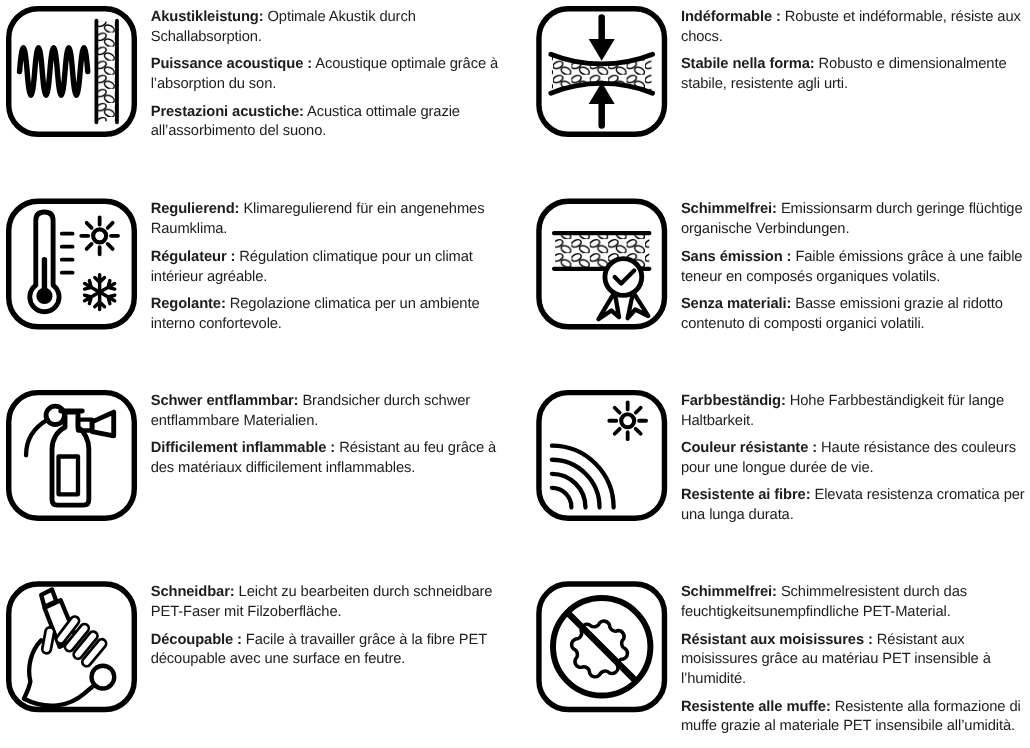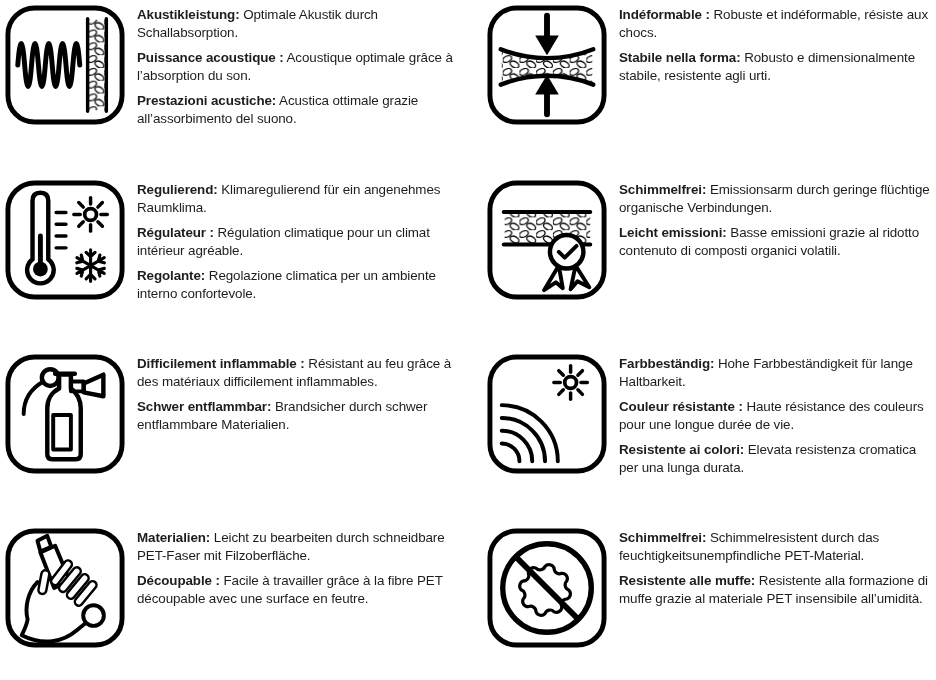--- a/index.html
+++ b/index.html
@@ -146,40 +146,41 @@
           <rect x="19" y="35" width="87" height="30" fill="url(#f4)"></rect>
           <path class="s" stroke-width="4" d="M18,33.5 H106 M18,66.5 H106"></path>
           <path class="s" stroke-width="4" fill="#fff" d="M74,88 L59,113 L71,105 L78,111 Z"></path>
           <path class="s" stroke-width="4" fill="#fff" d="M91,88 L105,110 L93,104 L86,112 Z"></path>
           <circle cx="82" cy="74" r="17" fill="#fff" stroke="#000" stroke-width="4.5"></circle>
           <path class="s" stroke-width="4" d="M74,74 L80,80 L92,68"></path>
         </svg>
       </div>
       <div class="texts">
         <p><b>Schimmelfrei:</b> <span>Emissionsarm durch geringe flüchtige organische Verbindungen.</span></p>
-        <p><b>Leicht emissioni:</b> <span>Basse emissioni grazie al ridotto contenuto di composti organici volatili.</span></p>
+        <p><b>Sans émission :</b> <span>Faible émissions grâce à une faible teneur en composés organiques volatils.</span></p>
+        <p><b>Senza materiali:</b> <span>Basse emissioni grazie al ridotto contenuto di composti organici volatili.</span></p>
       </div>
     </div>
 
     <div class="tile">
       <div class="icon-box">
         <svg viewBox="0 0 124 124" width="122" height="122">
           <rect class="frame" x="4" y="4" width="116" height="116" rx="27"></rect>
           <circle cx="47" cy="25" r="8.5" class="s" stroke-width="4.5"></circle>
           <path class="s" stroke-width="4" d="M40,29 C26,37 20,49 20,62"></path>
           <path class="s" stroke-width="4.5" fill="#fff" d="M56,22 L56,36 C48,40 44,48 44,56 L44,103 Q44,108 49,108 L73,108 Q78,108 78,103 L78,56 C78,48 74,40 68,36 L68,22 Z"></path>
           <path class="s" stroke-width="4.5" d="M52,21 H72"></path>
           <rect x="50" y="63" width="18" height="35" class="s" stroke-width="4"></rect>
           <rect x="68" y="29" width="13" height="10" class="s" stroke-width="4" fill="#fff"></rect>
           <path class="s" stroke-width="4.5" fill="#fff" d="M81,31 L101,22 L101,44 L81,40 Z"></path>
         </svg>
       </div>
       <div class="texts">
+        <p><b>Schwer entflammbar:</b> <span>Brandsicher durch schwer entflammbare Materialien.</span></p>
         <p><b>Difficilement inflammable :</b> <span>Résistant au feu grâce à des matériaux difficilement inflammables.</span></p>
-        <p><b>Schwer entflammbar:</b> <span>Brandsicher durch schwer entflammbare Materialien.</span></p>
       </div>
     </div>
 
     <div class="tile">
       <div class="icon-box">
         <svg viewBox="0 0 124 124" width="122" height="122">
           <rect class="frame" x="4" y="4" width="116" height="116" rx="27"></rect>
           <g transform="translate(86,30)">
             <circle r="6" class="s" stroke-width="3.8"></circle>
             <g class="s" stroke-width="3.5">
@@ -192,21 +193,21 @@
               <line y1="-10.5" y2="-17" transform="rotate(270)"></line>
               <line y1="-10.5" y2="-17" transform="rotate(315)"></line>
             </g>
           </g>
           <path class="s" stroke-width="4" d="M16,53 A57,57 0 0 1 73,110 M16,66 A44,44 0 0 1 60,110 M16,79 A31,31 0 0 1 47,110 M16,92 A18,18 0 0 1 34,110"></path>
         </svg>
       </div>
       <div class="texts">
         <p><b>Farbbeständig:</b> <span>Hohe Farbbeständigkeit für lange Haltbarkeit.</span></p>
         <p><b>Couleur résistante :</b> <span>Haute résistance des couleurs pour une longue durée de vie.</span></p>
-        <p><b>Resistente ai colori:</b> <span>Elevata resistenza cromatica per una lunga durata.</span></p>
+        <p><b>Resistente ai fibre:</b> <span>Elevata resistenza cromatica per una lunga durata.</span></p>
       </div>
     </div>
 
     <div class="tile">
       <div class="icon-box">
         <svg viewBox="0 0 124 124" width="122" height="122">
           <rect class="frame" x="4" y="4" width="116" height="116" rx="27"></rect>
           <path class="s" stroke-width="4" d="M34,56 C24,66 21,82 24,94 C23,100 20,106 18,110 C40,121 60,117 74,105 C80,100 85,96 89,93"></path>
           <path class="s" stroke-width="4" fill="#fff" d="M37,26 L52,19 L67,55 L51,62 Z"></path>
           <path class="s" stroke-width="4" fill="#fff" d="M34,14 L44,9 L48,20 L37,25 Z"></path>
@@ -217,21 +218,21 @@
           <path class="capb" d="M60,62 L74,45"></path>
             <path class="capw" d="M60,62 L74,45"></path>
           <path class="capb" d="M68,69 L82,52"></path>
             <path class="capw" d="M68,69 L82,52"></path>
           <path class="capb" d="M76,76 L90,59"></path>
             <path class="capw" d="M76,76 L90,59"></path>
           <circle cx="91" cy="90" r="10.5" fill="#fff" stroke="#000" stroke-width="4"></circle>
         </svg>
       </div>
       <div class="texts">
-        <p><b>Materialien:</b> <span>Leicht zu bearbeiten durch schneidbare PET-Faser mit Filzoberfläche.</span></p>
+        <p><b>Schneidbar:</b> <span>Leicht zu bearbeiten durch schneidbare PET-Faser mit Filzoberfläche.</span></p>
         <p><b>Découpable :</b> <span>Facile à travailler grâce à la fibre PET découpable avec une surface en feutre.</span></p>
       </div>
     </div>
 
     <div class="tile">
       <div class="icon-box">
         <svg viewBox="0 0 124 124" width="122" height="122">
           <rect class="frame" x="4" y="4" width="116" height="116" rx="27"></rect>
           <circle cx="62" cy="62" r="45" class="s" stroke-width="5.5"></circle>
           <path class="s" stroke-width="3.2" d="M84,64
@@ -241,18 +242,19 @@
             A5.5,5.5 0 0 1 37.8,73.2 A5.5,5.5 0 0 0 36,64
             A5.5,5.5 0 0 1 37.8,54.8 A5.5,5.5 0 0 0 43,47
             A5.5,5.5 0 0 1 50.8,41.8 A5.5,5.5 0 0 0 60,40
             A5.5,5.5 0 0 1 69.2,41.8 A5.5,5.5 0 0 0 77,47
             A5.5,5.5 0 0 1 82.2,54.8 A5.5,5.5 0 0 0 84,64 Z"></path>
           <path class="s" stroke-width="6" d="M31,31 L93,93"></path>
         </svg>
       </div>
       <div class="texts">
         <p><b>Schimmelfrei:</b> <span>Schimmelresistent durch das feuchtigkeitsunempfindliche PET-Material.</span></p>
+        <p><b>Résistant aux moisissures :</b> <span>Résistant aux moisissures grâce au matériau PET insensible à l’humidité.</span></p>
         <p><b>Resistente alle muffe:</b> <span>Resistente alla formazione di muffe grazie al materiale PET insensibile all’umidità.</span></p>
       </div>
     </div>
 
   </div>
 </div>
 
 </body></html>

